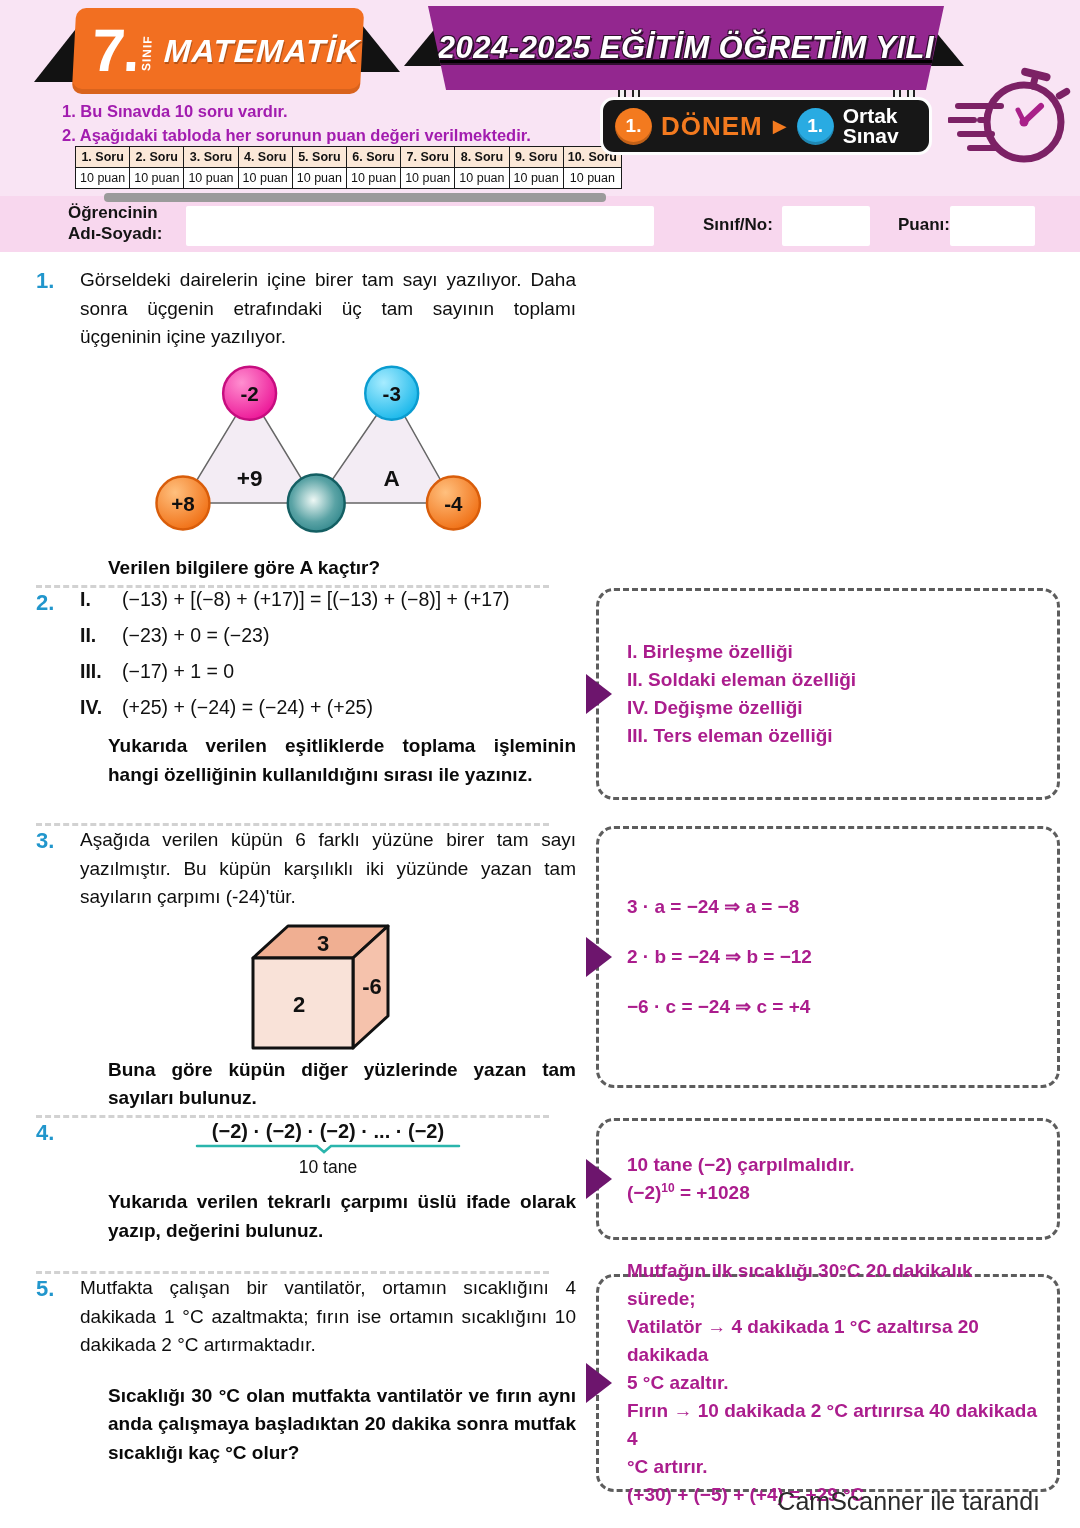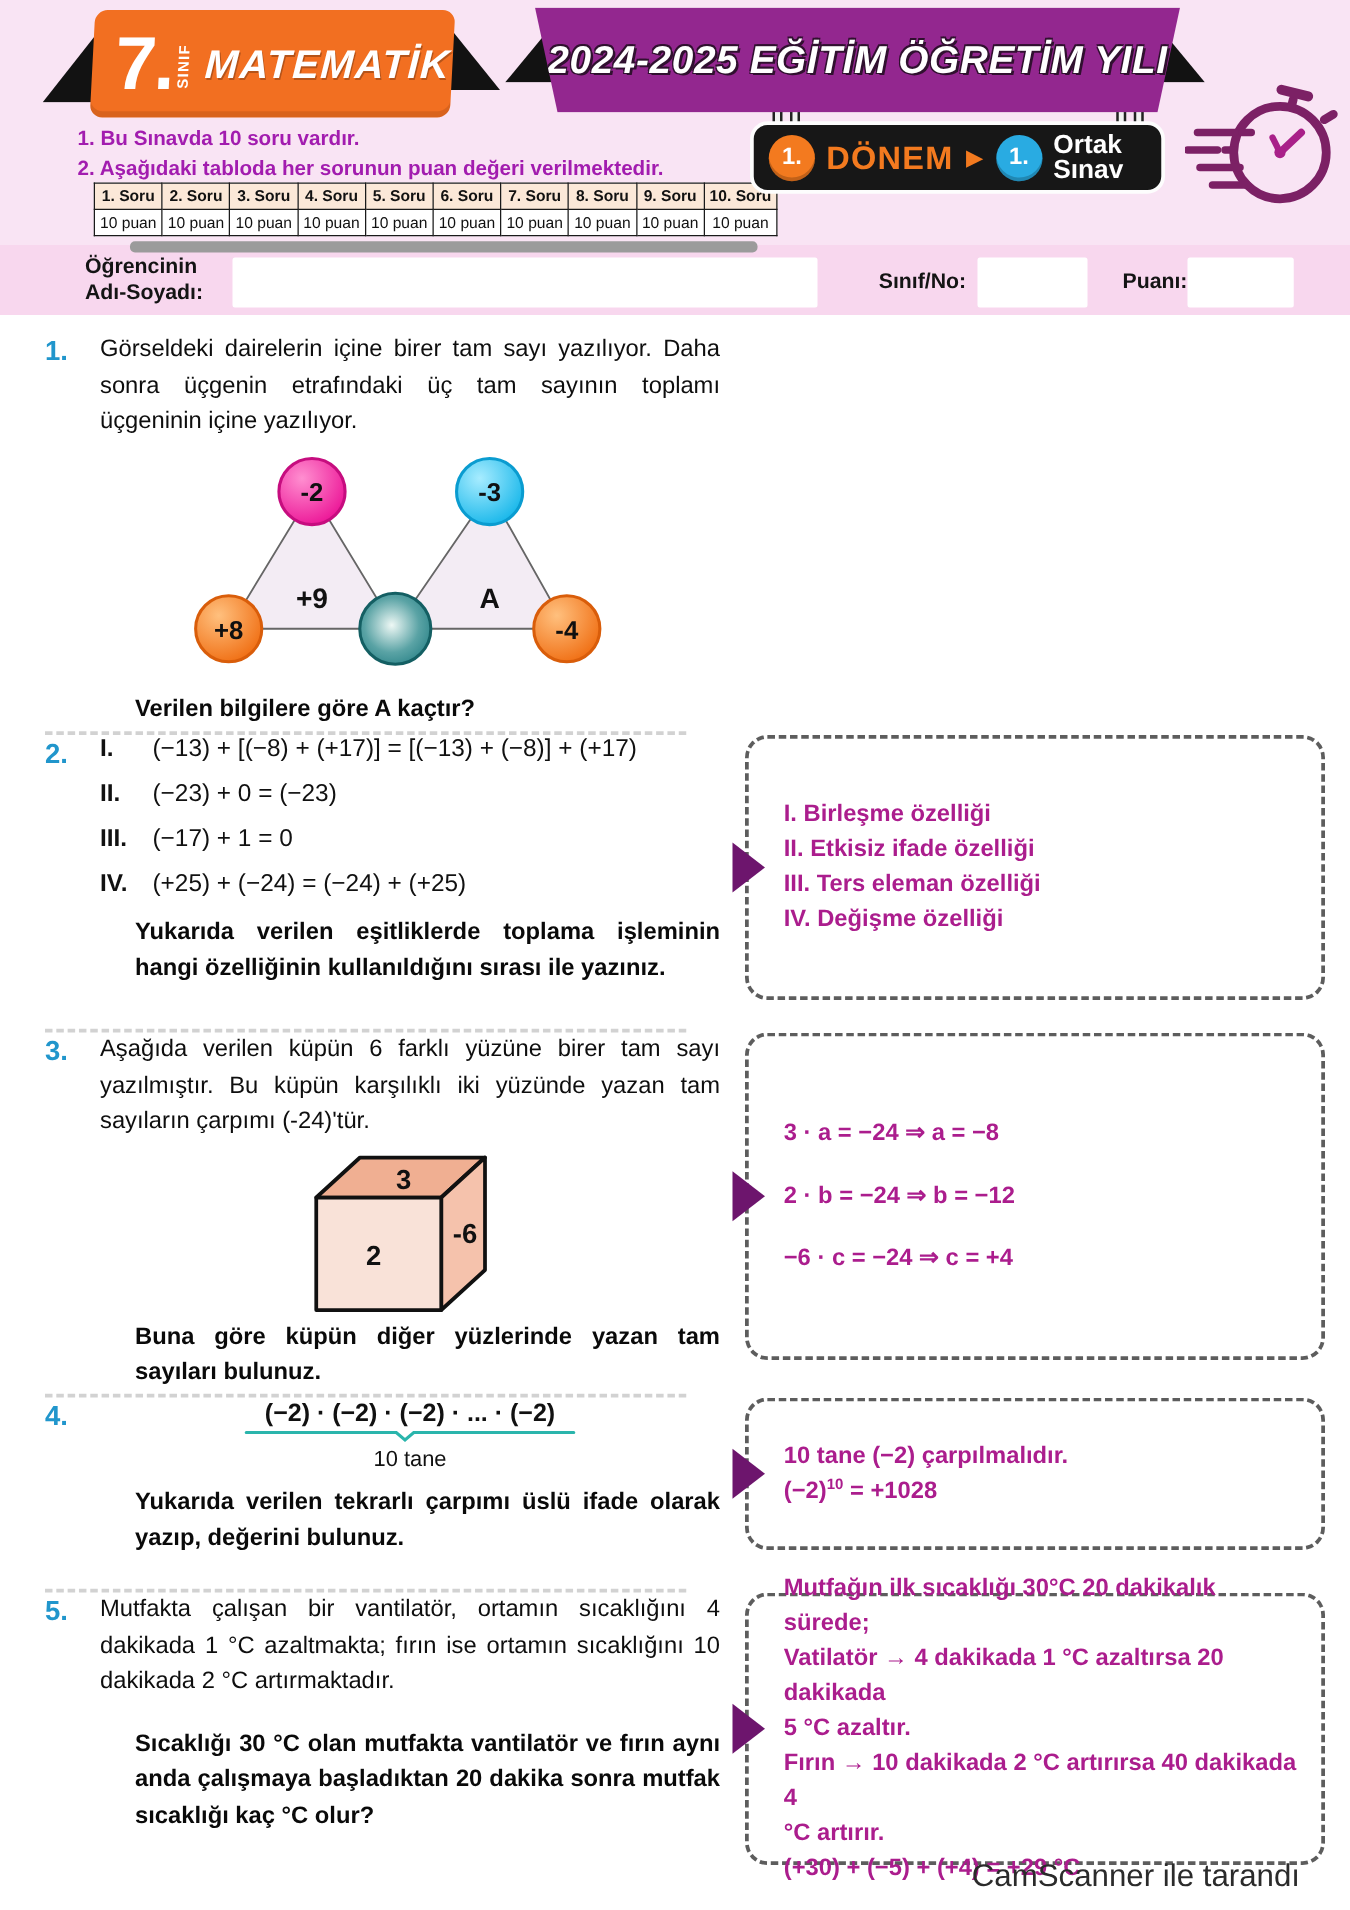--- a/index.html
+++ b/index.html
@@ -19,21 +19,21 @@
   .flap-br { top:8px; left:916px; width:48px; height:58px; clip-path:polygon(0 0,100% 100%,0 100%); }
 
   .grade-badge { position:absolute; top:8px; left:74px; width:288px; height:86px; background:#f26f21;
     border-radius:10px; transform:skewX(-3deg); display:flex; align-items:center; padding-left:18px; z-index:2;
     box-shadow:inset 0 -5px 0 rgba(0,0,0,.10); }
   .grade-num { color:#fff; font-size:60px; font-weight:bold; line-height:1; letter-spacing:-2px; }
   .grade-vert { color:#fff; font-size:12px; font-weight:bold; letter-spacing:1px; writing-mode:vertical-rl; transform:rotate(180deg); height:54px; margin:0 10px 14px 2px; }
   .grade-subject { color:#fff; font-size:32px; font-weight:bold; font-style:italic; letter-spacing:1px; text-shadow:1px 2px 0 rgba(0,0,0,.25); }
 
   .year-banner { position:absolute; top:6px; left:428px; width:516px; height:84px; background:#93278f;
-    clip-path:polygon(0 0,100% 0,96.5% 100%,3.5% 100%); display:flex; align-items:center; justify-content:center; z-index:2; }
+    clip-path:polygon(0 0,100% 0,96.5% 100%,3.5% 100%); display:flex; align-items:center; justify-content:center; z-index:2;text-decoration:underline; }
   .year-banner span { color:#fff; font-size:31px; font-weight:bold; font-style:italic; letter-spacing:.5px;
     text-shadow:2px 2px 0 #30102f, -1px -1px 0 #30102f, 1px -1px 0 #30102f, -1px 1px 0 #30102f; }
 
   .instructions { position:absolute; top:100px; left:62px; font-size:16.5px; font-weight:bold; color:#a21caf; line-height:1.45; }
 
   .score-table { position:absolute; top:146px; left:75px; border-collapse:collapse; background:#fff; }
   .score-table td { border:1.6px solid #1a1a1a; font-size:12.5px; text-align:center; padding:2px 4px; min-width:48px; height:21px; color:#111; }
   .score-table .hrow td { background:#fbe8d8; font-weight:bold; }
 
   .hook { position:absolute; top:80px; width:8px; height:22px; background:#f2f2f2; border:2px solid #222; border-radius:3px; z-index:1; }
@@ -272,23 +272,23 @@
               <span class="q2-roman">IV.</span>
               <span>(+25) + (−24) = (−24) + (+25)</span>
             </div>
             <p class="q-bold">Yukarıda verilen eşitliklerde toplama işleminin hangi özelliğinin kullanıldığını sırası ile yazınız.</p>
           </div>
         </div>
         <div class="q-sep"></div>
       </div>
       <div class="ans ans-2">
         <div class="ans-line">I. Birleşme özelliği</div>
-        <div class="ans-line">II. Etkisiz ifade özelliği</div>
+        <div class="ans-line">II. Soldaki eleman özelliği</div>
+        <div class="ans-line">IV. Değişme özelliği</div>
         <div class="ans-line">III. Ters eleman özelliği</div>
-        <div class="ans-line">IV. Değişme özelliği</div>
       </div>
     </div>
 
     <div class="row row-3">
       <div class="q-cell">
         <div class="q-head">
           <span class="q-num">3.</span>
           <div class="q-body">
             <p class="q-text">Aşağıda verilen küpün 6 farklı yüzüne birer tam sayı yazılmıştır. Bu küpün karşılıklı iki yüzünde yazan tam sayıların çarpımı (-24)'tür.</p>
             <div class="diagram-wrap">

